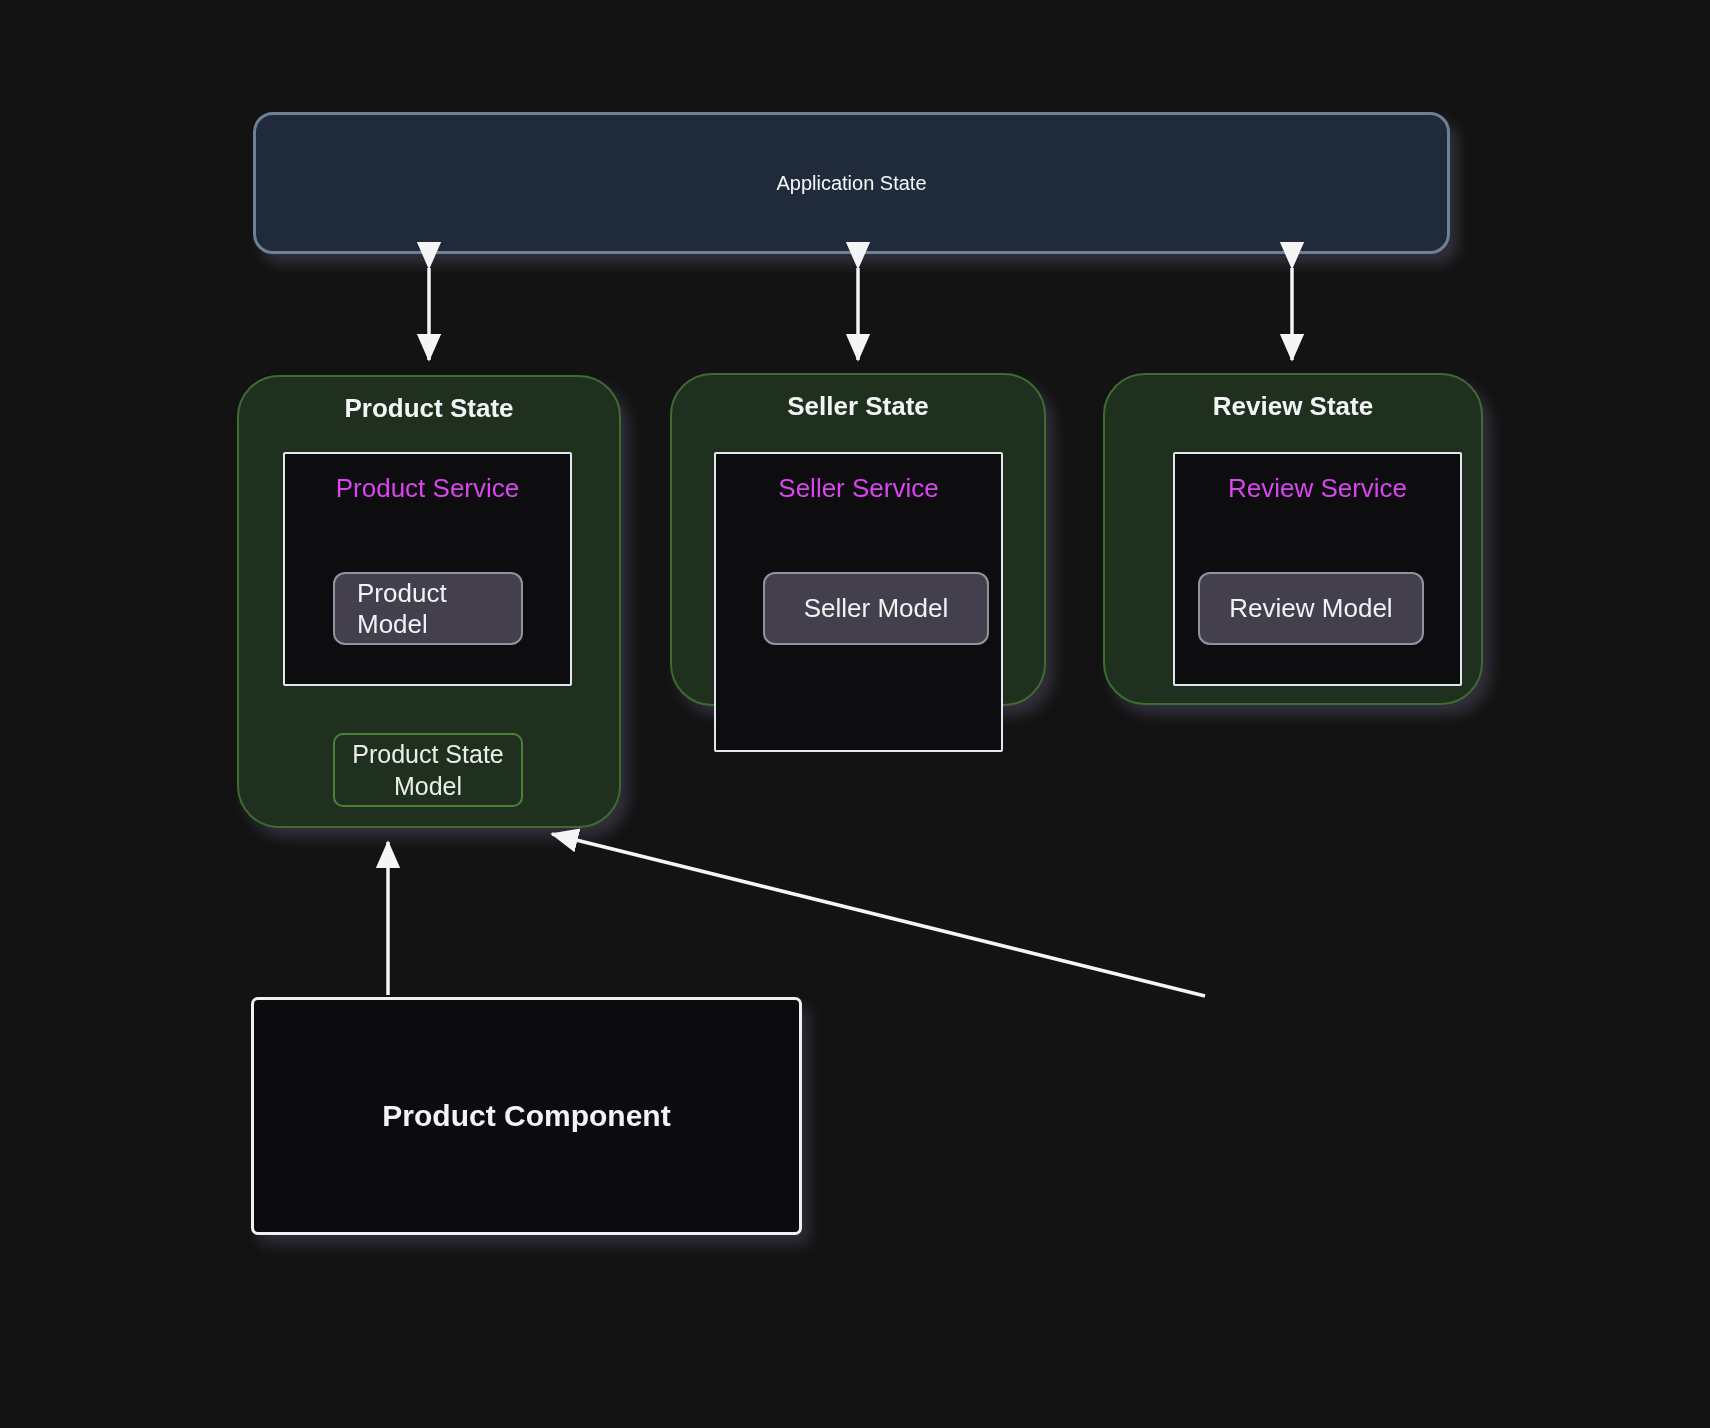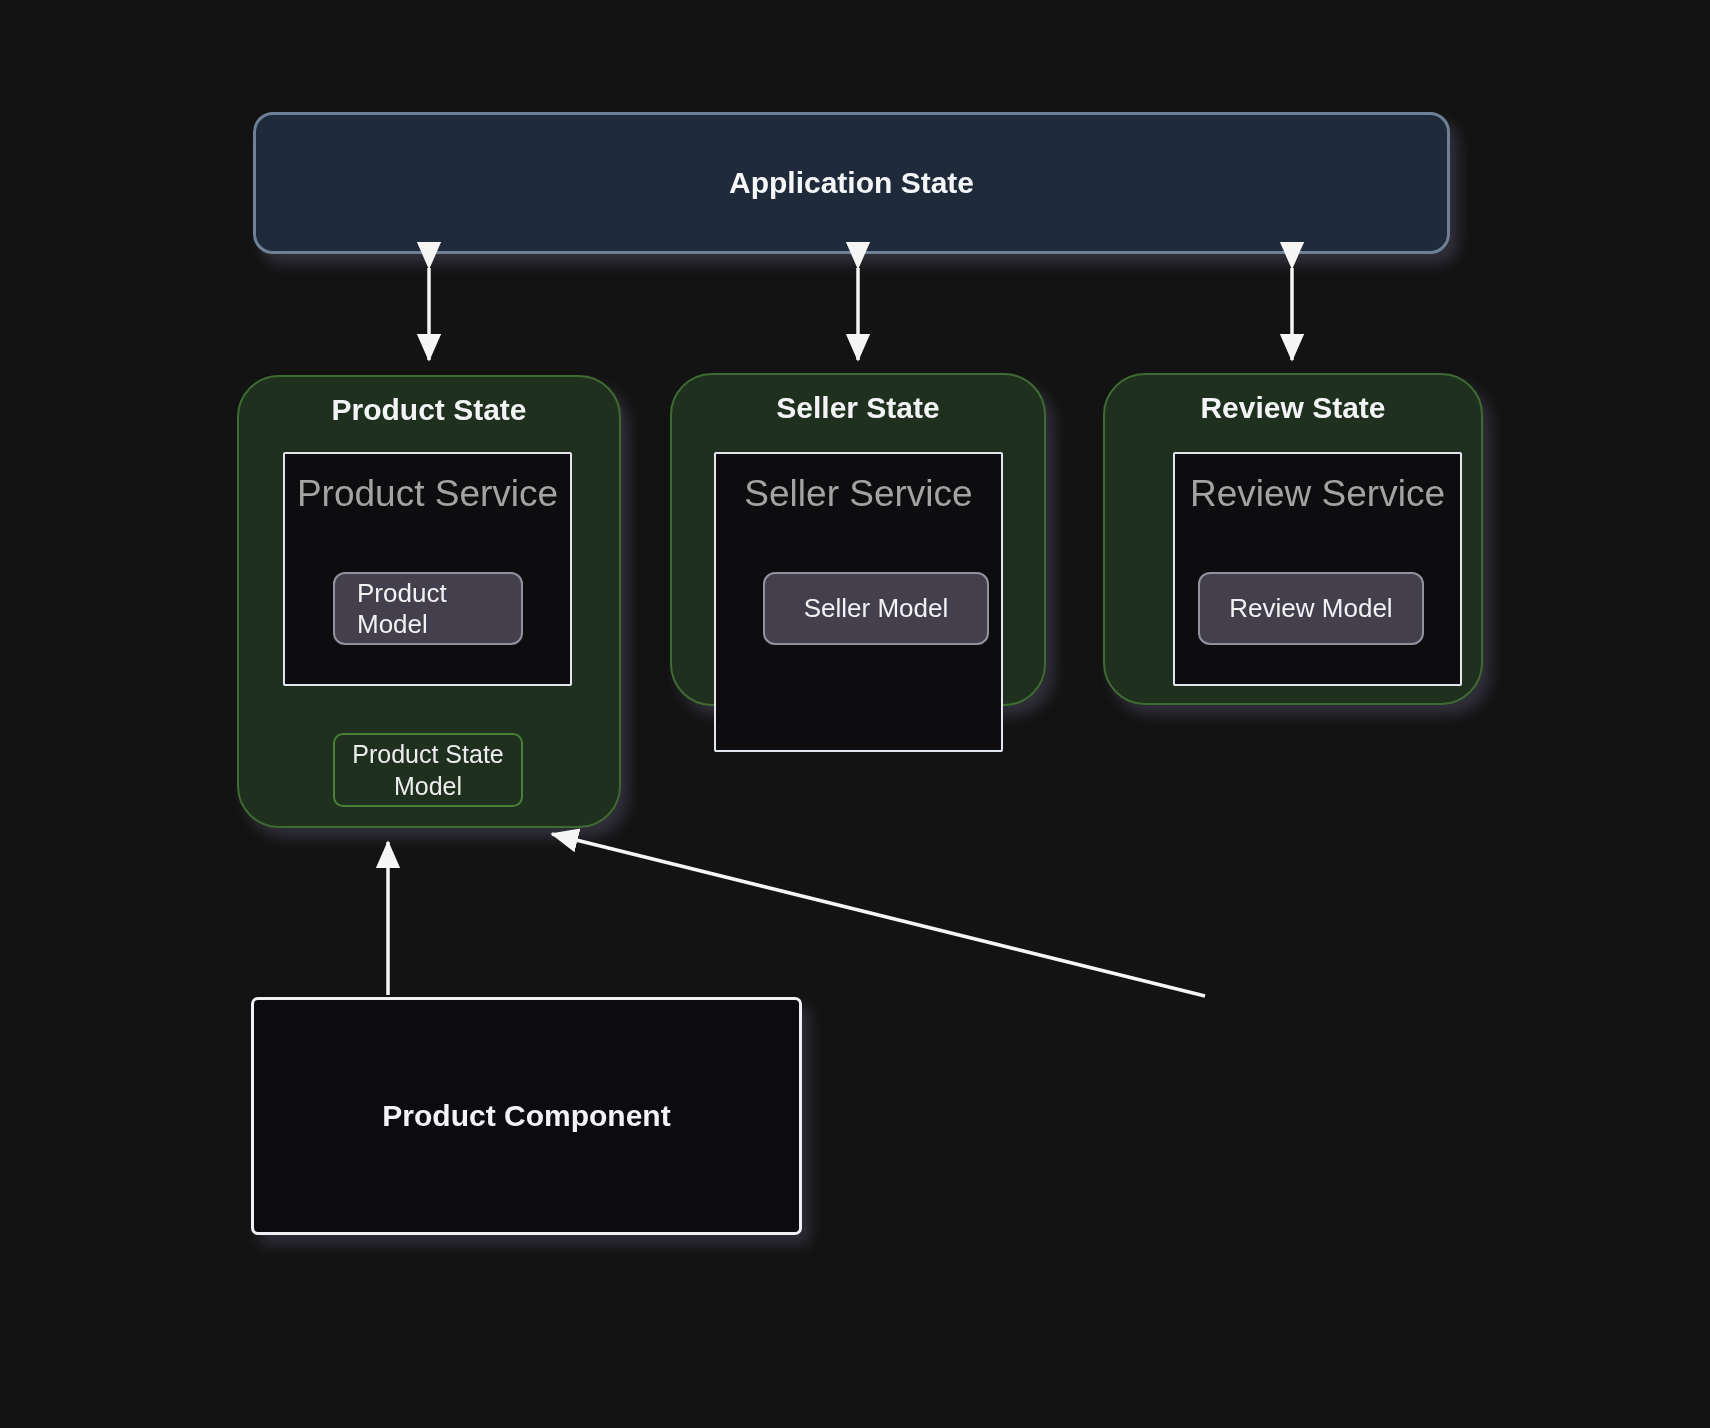--- a/index.html
+++ b/index.html
@@ -12,41 +12,41 @@
   }
   .node{position:absolute;box-sizing:border-box;}
   .shadowed{box-shadow:8px 10px 14px rgba(118,112,150,0.30);}
 
   
   .app-state{
     left:253px;top:112px;width:1197px;height:142px;
     background:#1f2b3a;border:3px solid #6e8096;border-radius:20px;
     display:flex;align-items:center;justify-content:center;
   }
-  .app-state .title{font-size:30px;font-weight:bold;color:#f5f6f8;}
+  .app-state .title{font-size:20px;font-weight:normal;color:#f5f6f8;}
 
   
   .state-box{
     background:#20301e;border:2.5px solid #3e6b31;border-radius:42px;
   }
   .state-box .state-title{
     position:absolute;left:0;right:0;top:16px;text-align:center;
-    font-size:30px;font-weight:bold;color:#f3f4f6;
+    font-size:26px;font-weight:bold;color:#f3f4f6;
   }
   .state-product{left:237px;top:375px;width:384px;height:453px;}
   .state-seller {left:670px;top:373px;width:376px;height:333px;}
   .state-review {left:1103px;top:373px;width:380px;height:332px;}
 
   
   .service-box{
     background:#0d0d0f;border:2.5px solid #e2e6ee;border-radius:2px;
   }
   .service-box .service-title{
     position:absolute;left:0;right:0;top:19px;text-align:center;
-    font-size:37px;font-weight:400;color:#a3a3a3;
+    font-size:26px;font-weight:400;color:#d946ef;
   }
   .svc-product{left:283px;top:452px;width:289px;height:234px;}
   .svc-seller {left:714px;top:452px;width:289px;height:300px;}
   .svc-review {left:1149px;top:452px;width:289px;height:234px;margin-left:24px;}
 
   
   .model-box{
     background:#443f4d;border:2.5px solid #92929e;border-radius:12px;
     display:flex;align-items:center;justify-content:center;
     font-size:26px;color:#f2f2f4;

